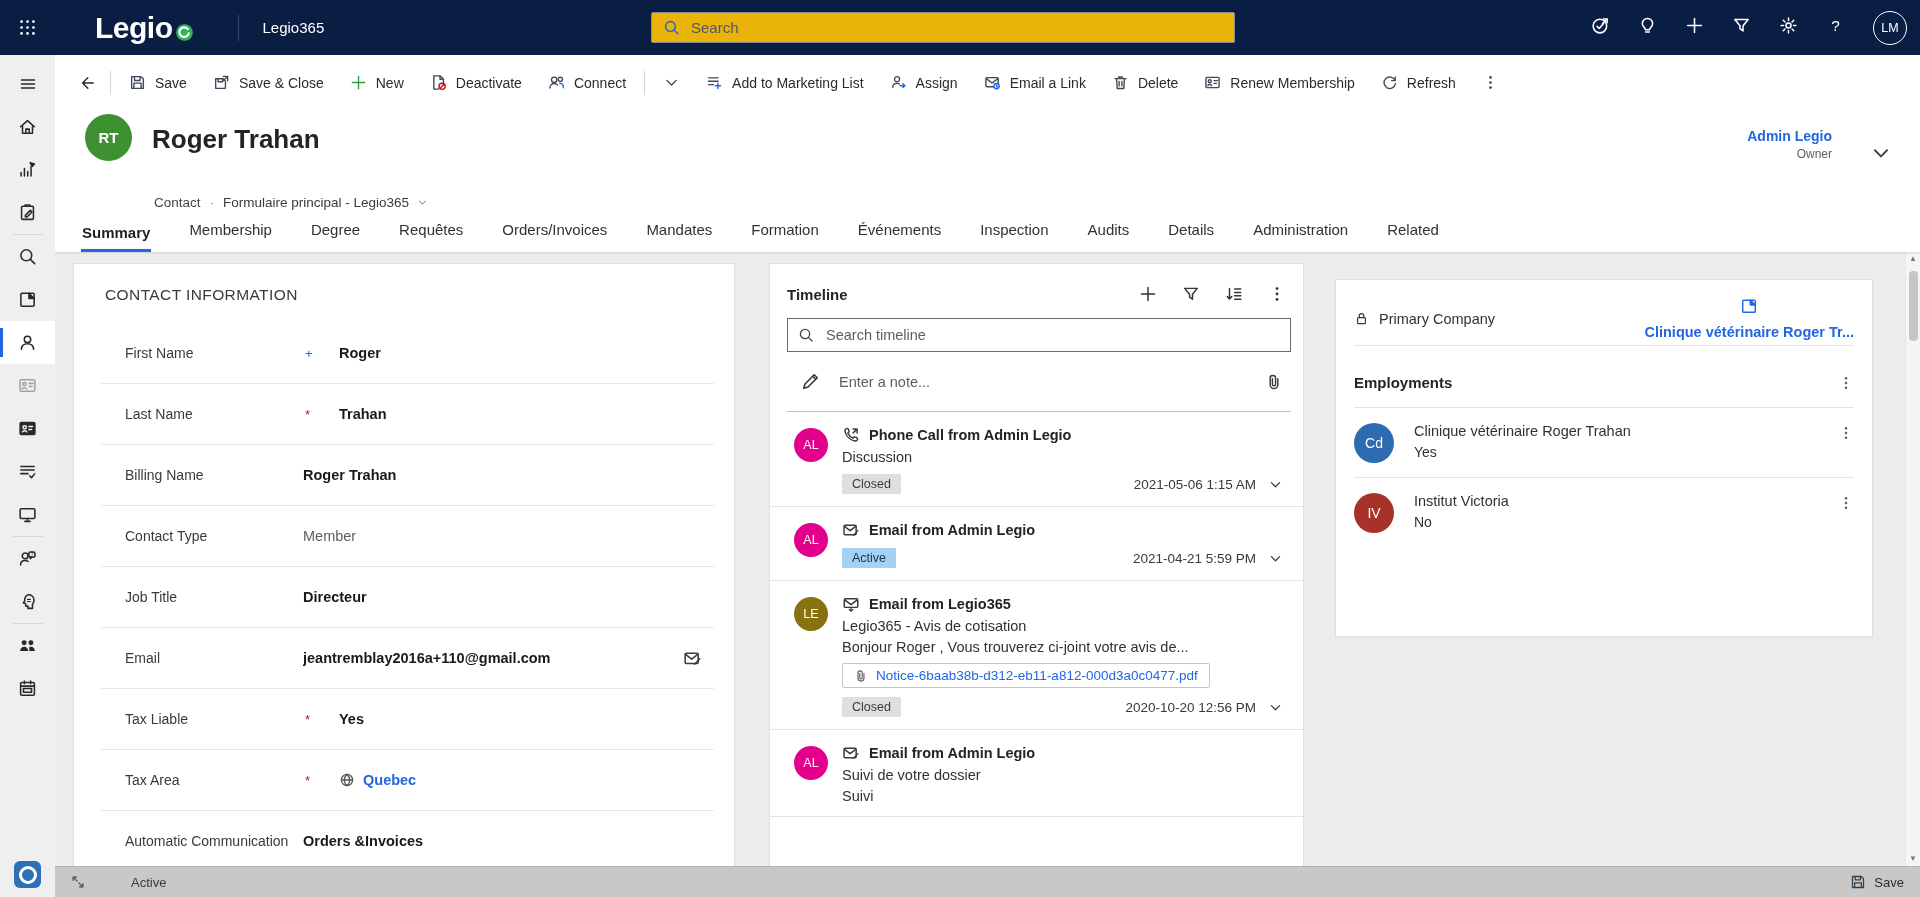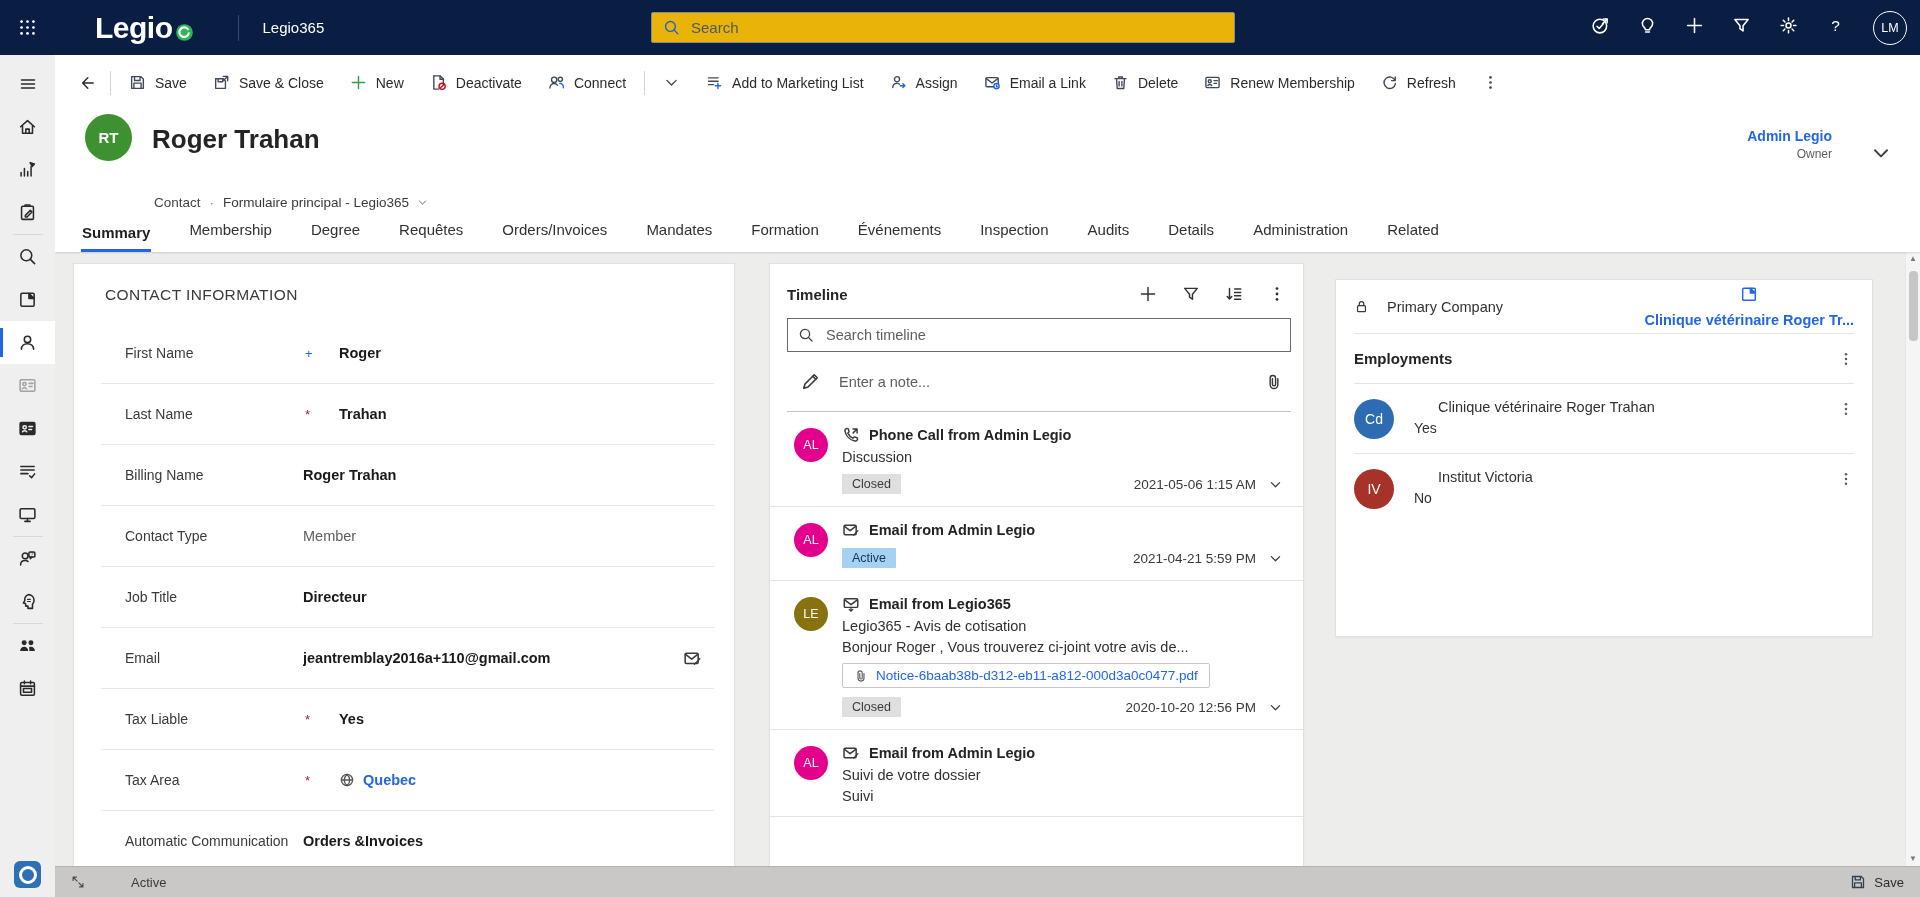--- a/index.html
+++ b/index.html
@@ -95,34 +95,34 @@
   .tl-attach .icon{font-size:14px;color:#605e5c;flex:none;}
   .tl-attach-name{font-size:13.5px;color:#2266e3;white-space:nowrap;overflow:hidden;text-overflow:ellipsis;}
   .tl-meta{display:flex;align-items:center;margin-top:9px;}
   .badge{font-size:12.5px;padding:3px 10px;border-radius:1px;}
   .badge-closed{background:#dfdfdf;color:#3b3a39;}
   .badge-active{background:#a5d2f2;color:#17344f;}
   .tl-date{margin-left:auto;font-size:13.5px;color:#3b3a39;white-space:nowrap;}
   .tl-chev{font-size:15px;color:#3b3a39;margin-left:12px;margin-right:8px;}
 
   
-  .pc-row{display:flex;align-items:center;height:53px;margin:0 18px;border-bottom:1px solid #e5e4e2;gap:8px;}
+  .pc-row{display:flex;align-items:center;height:53px;margin:12px 18px;border-bottom:1px solid #e5e4e2;}
   .pc-row .lock{font-size:15px;color:#3b3a39;}
   .pc-label{margin-left:10px;font-size:14.5px;color:#323130;}
   .pc-linkwrap{margin-left:auto;display:flex;align-items:center;gap:9px;min-width:0;flex-direction:column;}
   .pc-linkwrap .icon{font-size:18px;color:#2266e3;flex:none;}
   .pc-link{font-size:14.5px;font-weight:bold;color:#2266e3;white-space:nowrap;overflow:hidden;text-overflow:ellipsis;max-width:310px;}
   .emp-head{display:flex;align-items:center;height:49px;margin:0 18px;border-bottom:1px solid #e5e4e2;}
   .emp-title{font-size:15px;font-weight:bold;color:#252423;}
   .emp-head .dots{margin-left:auto;font-size:16px;color:#605e5c;}
   .emp-item{display:flex;margin:0 18px;padding:15px 0 14px;border-bottom:1px solid #e5e4e2;}
   .emp-item:last-child{border-bottom:none;}
   .emp-avatar{width:40px;height:40px;border-radius:50%;color:#fff;display:flex;align-items:center;justify-content:center;font-size:14px;flex:none;}
   .emp-info{margin-left:20px;min-width:0;}
-  .emp-name{font-size:14.5px;color:#323130;white-space:nowrap;overflow:hidden;text-overflow:ellipsis;margin-left:24px;}
+  .emp-name{font-size:14.5px;color:#323130;white-space:nowrap;overflow:hidden;text-overflow:ellipsis;}
   .emp-status{font-size:14px;color:#323130;margin-top:5px;}
   .emp-item .dots{margin-left:auto;font-size:16px;color:#605e5c;align-self:flex-start;margin-top:2px;}
 
   
   .sidebar{position:absolute;top:55px;left:0;bottom:0;width:55px;background:#efefef;display:flex;flex-direction:column;align-items:center;z-index:8;}
   .sb-burger{width:55px;height:42px;margin-top:8px;display:flex;align-items:center;justify-content:center;font-size:18px;color:#2a2a2a;}
   .sb-item{width:55px;height:43px;display:flex;align-items:center;justify-content:center;font-size:19px;color:#2a2a2a;position:relative;flex:none;}
   .sb-item.active{background:#fff;}
   .sb-item.active::before{content:"";position:absolute;left:0;top:7px;bottom:7px;width:3px;background:#2266e3;}
   .sb-item.muted{color:#a2a2a2;}

